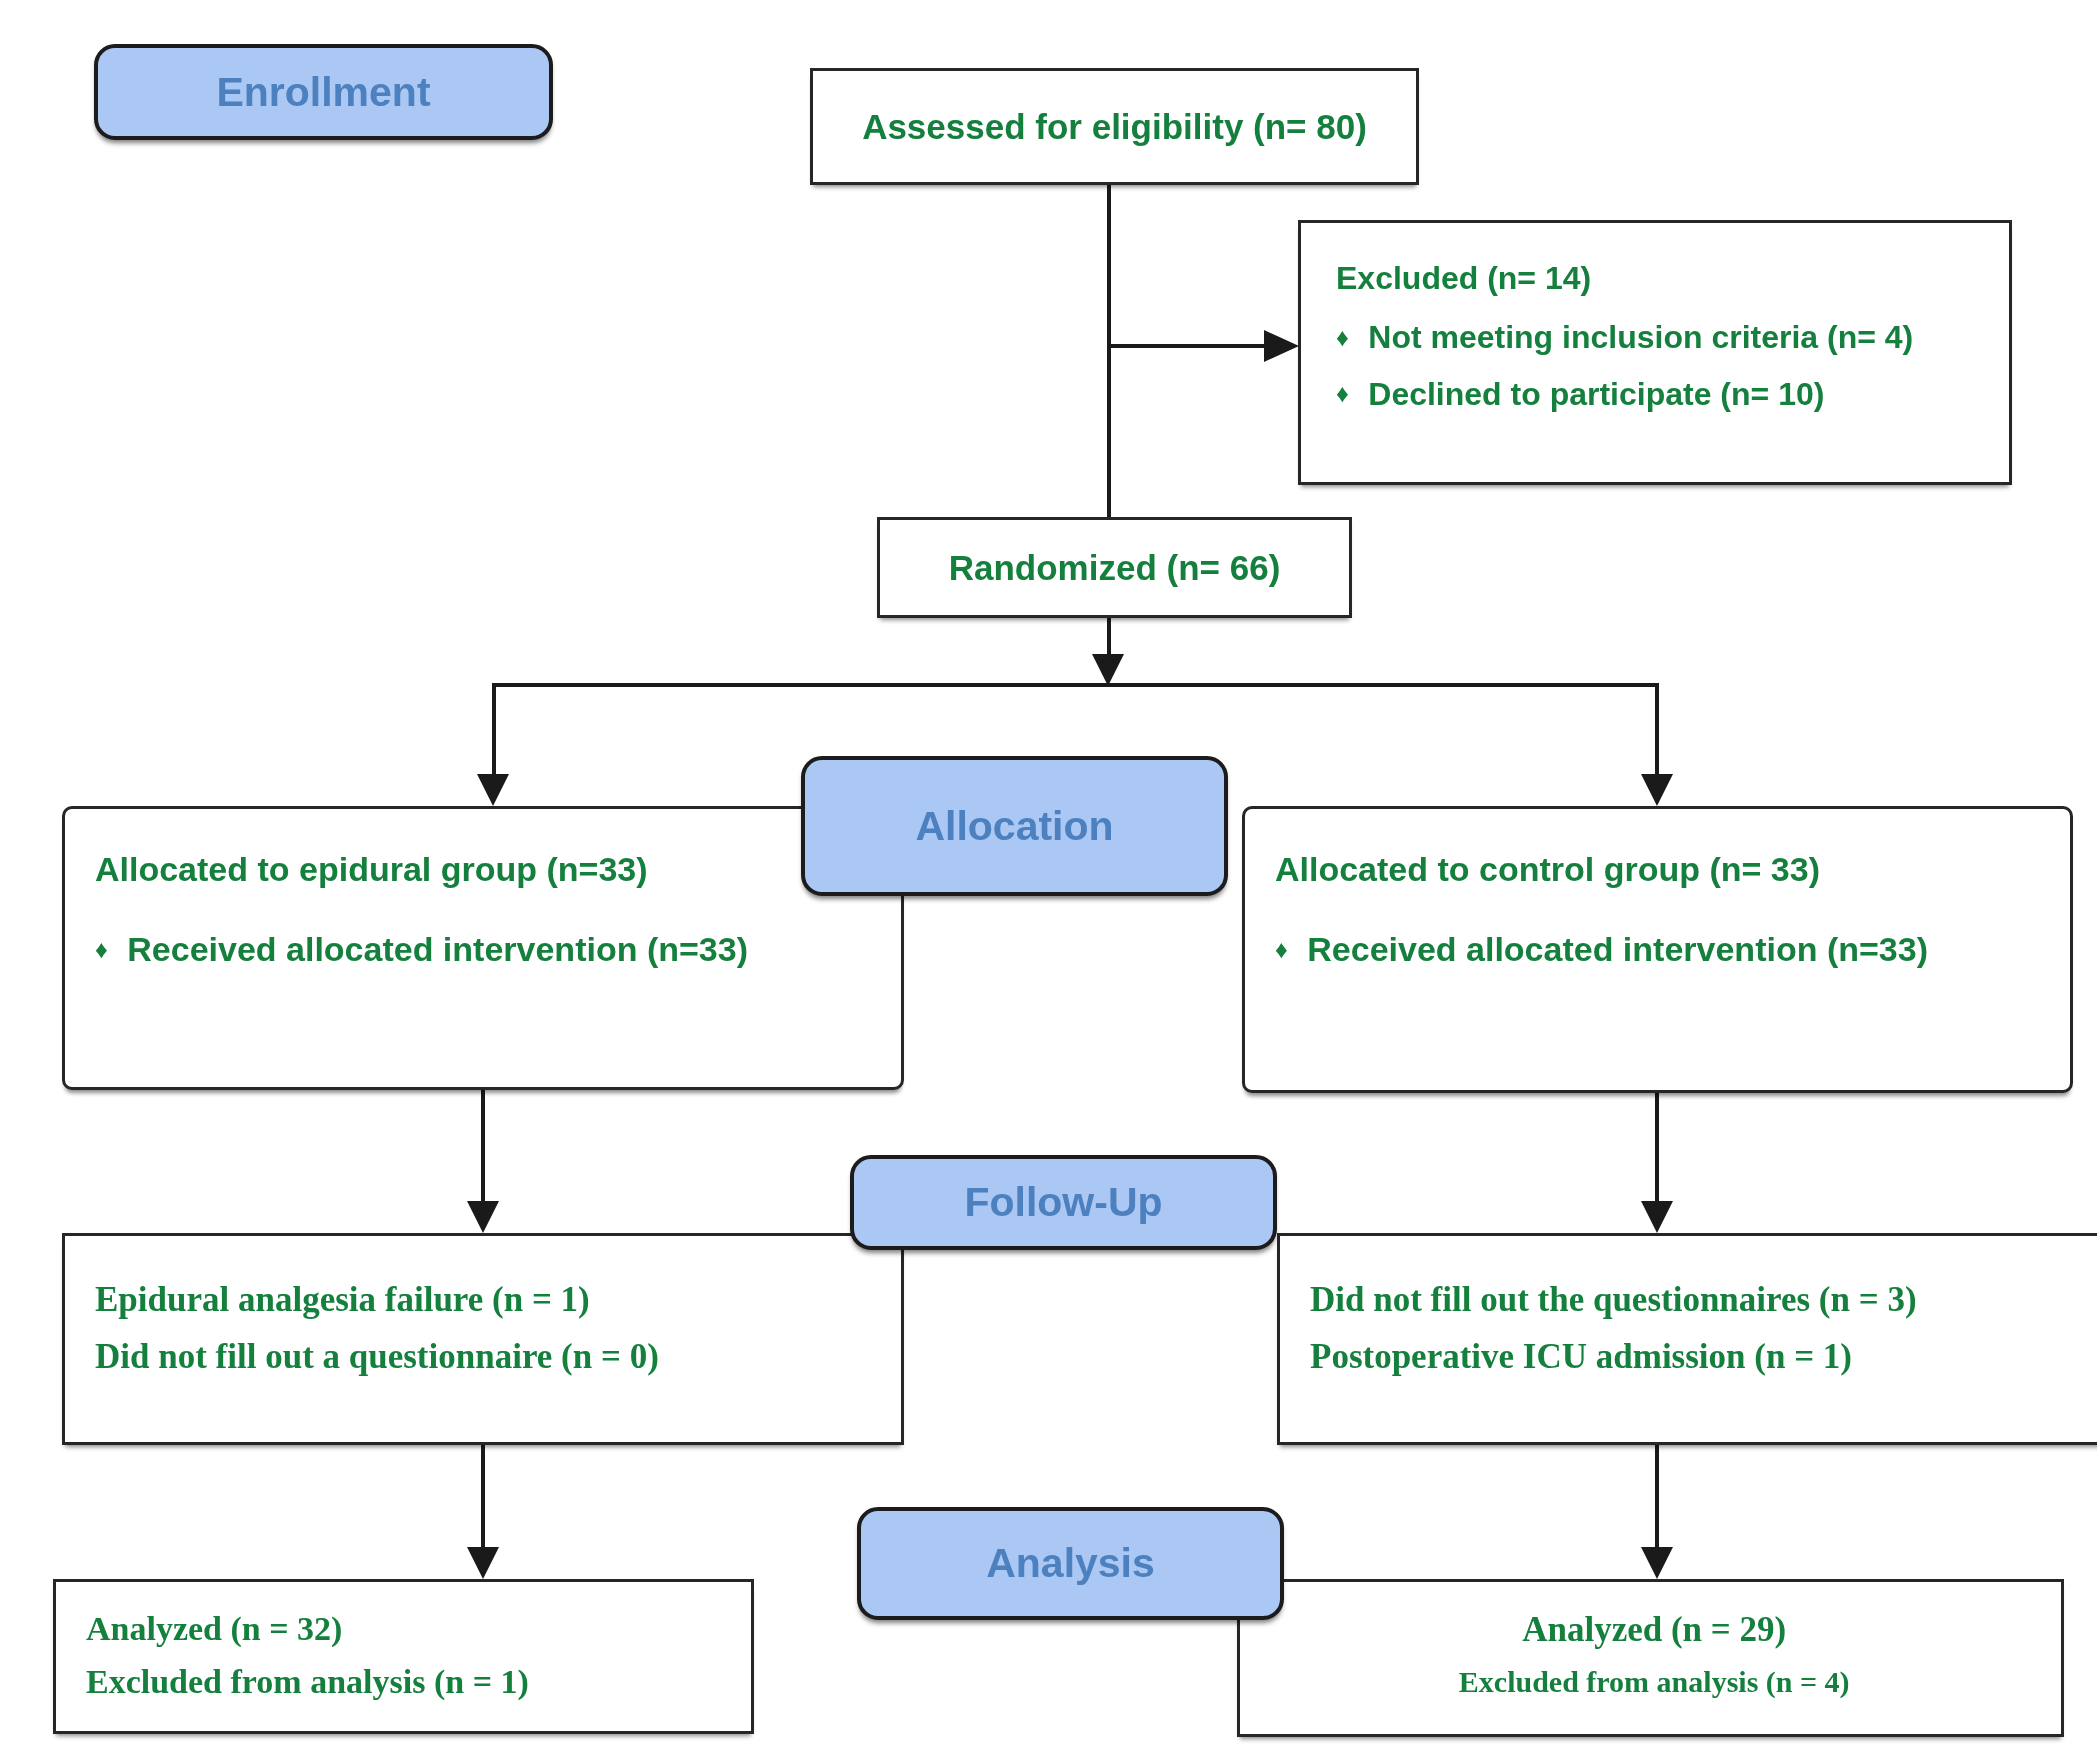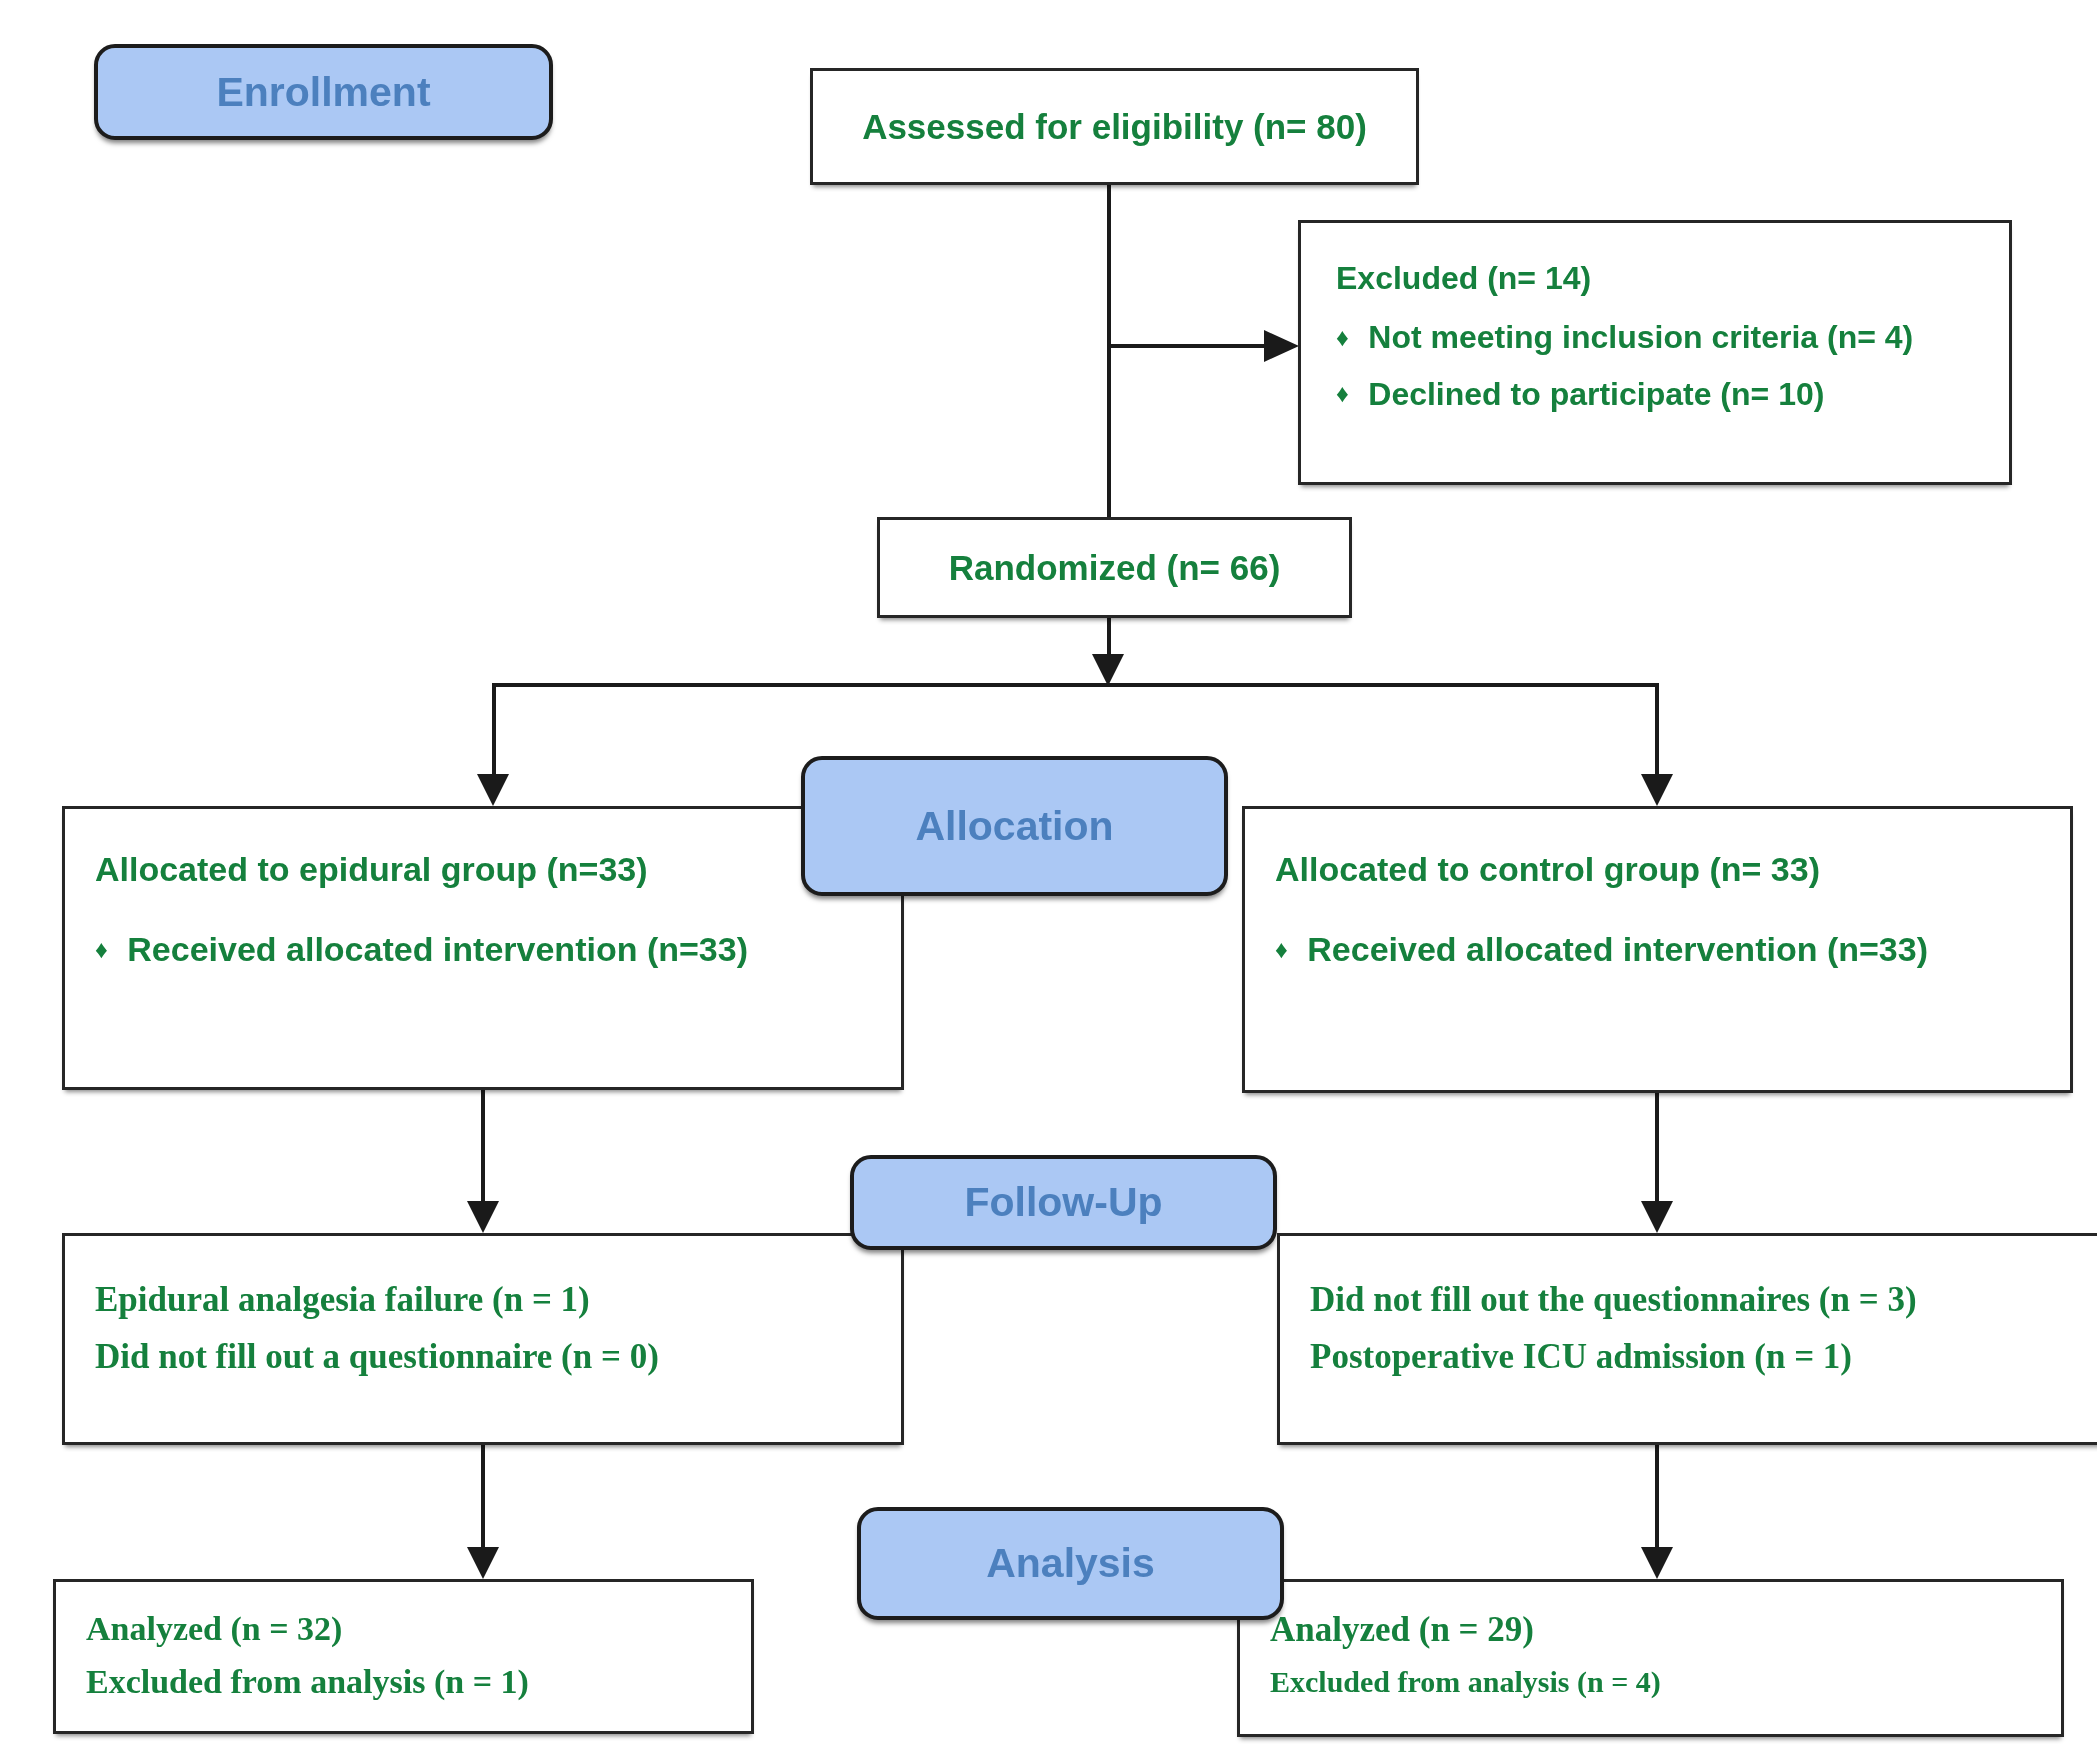--- a/index.html
+++ b/index.html
@@ -90,30 +90,30 @@
     border-top: 16.5px solid transparent;
     border-bottom: 16.5px solid transparent;
     border-left: 35px solid #1a1a1a;
     z-index: 1;
   }
 
   
   #excluded-box   { padding: 35px 22.6px 0 35px; }
   #excluded-box .title { font-size: 32px; margin-bottom: 21px; }
   #excluded-box .bullet-line { margin-bottom: 19.5px; }
-  #alloc-left-box, #alloc-right-box { padding: 39px 22.6px 0 30px; }
+  #alloc-left-box, #alloc-right-box { padding: 39px 22.6px 0 30px; border-radius: 10px; }
   #alloc-left-box .bullet-line, #alloc-right-box .bullet-line { margin-top: 39px; }
   #alloc-left-box .title, #alloc-right-box .title,
   #alloc-left-box .bullet-line, #alloc-right-box .bullet-line { font-size: 34px; }
   #fu-left-box, #fu-right-box { padding: 36px 22.6px 0 30px; }
   #analysis-left-box, #analysis-right-box { padding: 19.5px 22.6px 0 30px; }
   #analysis-left-box .serif-lines { font-size: 34px; line-height: 1.58; }
   #analysis-right-box .line-0 { font-size: 35px; }
   #analysis-right-box .line-1 { font-size: 30px; }
-  #analysis-right-box .serif-lines { line-height: 1.62; }
+  #analysis-right-box .serif-lines { line-height: 1.62; text-align: center; }
 </style>
 </head>
 <body>
 
 <div class="canvas">
 
   <div class="stage" style="left:94px; top:44px; width:459px; height:96px;">
     <span>Enrollment</span>
   </div>
 

